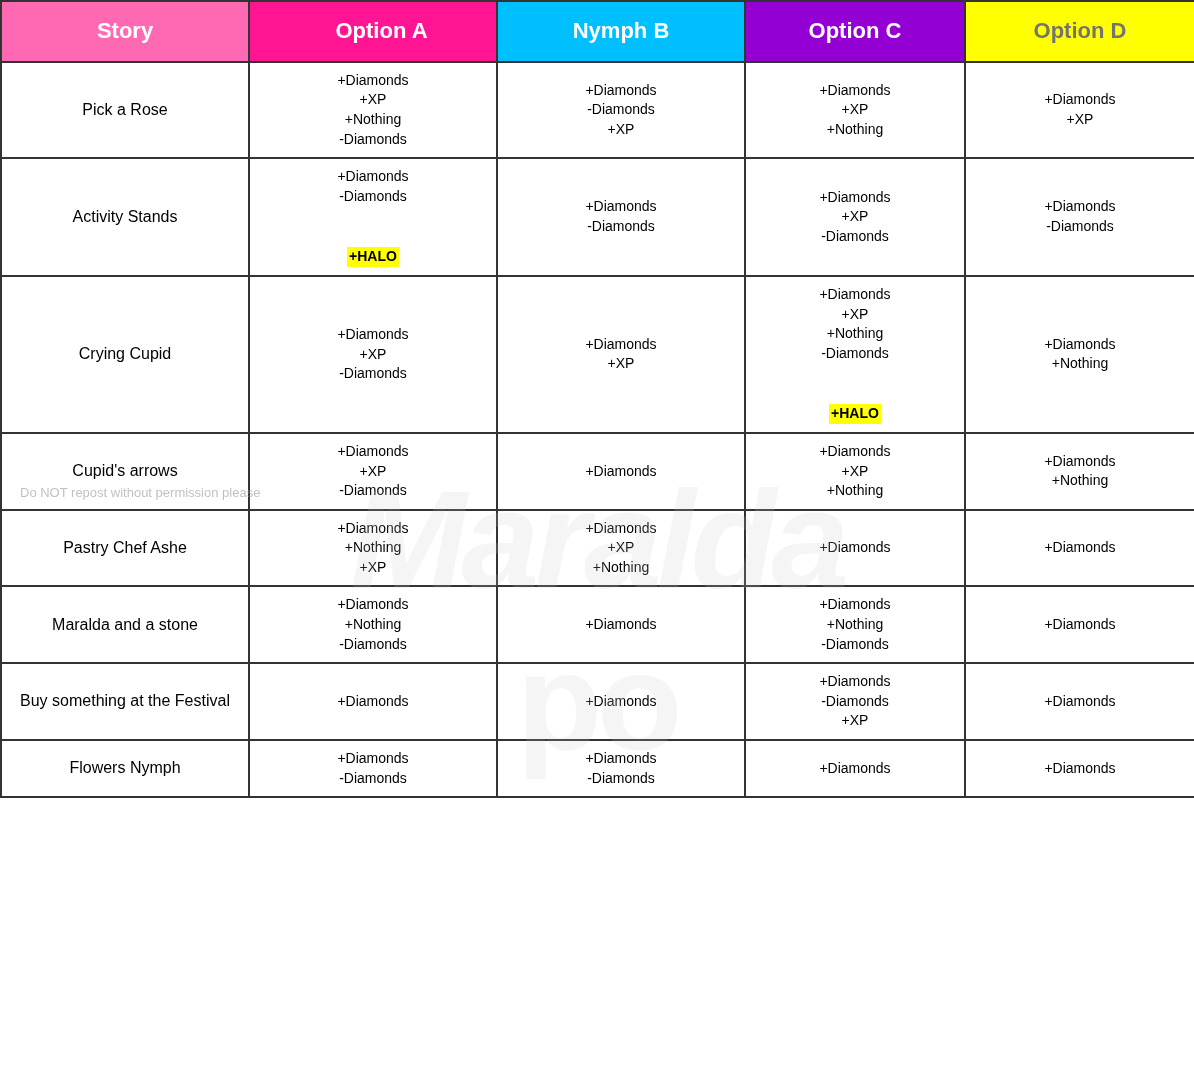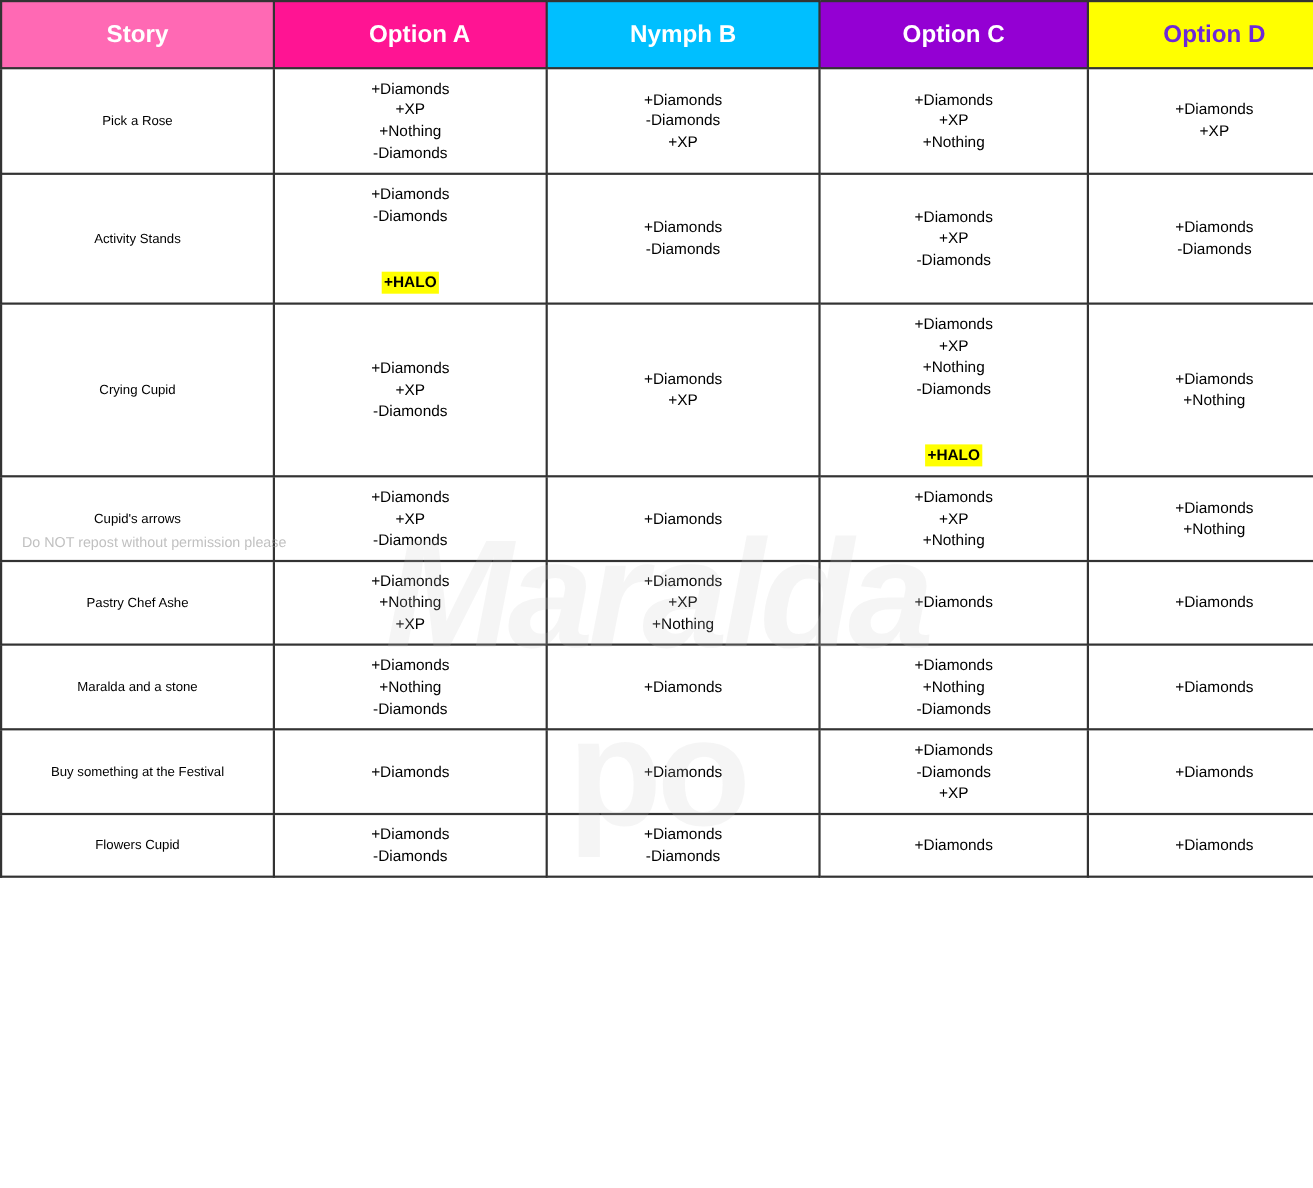--- a/index.html
+++ b/index.html
@@ -92,33 +92,33 @@
 
     th.col-b {
       background-color: #00bfff;
       color: #fff;
       width: 248px;
     }
 
     th.col-c {
       background-color: #9400d3;
       color: #fff;
-      width: 244px;
+      width: 220px;
       text-align: center;
     }
 
     th.col-d {
       background-color: #ffff00;
-      color: #6d28d9;
+      color: #737373;
       width: 230px;
     }
 
     td.story-cell {
       background-color: #fff;
-      font-size: 12px;
+      font-size: 16px;
     }
 
     td.option-cell {
       background-color: #fff;
       font-size: 14px;
     }
 
     .highlight-yellow {
       background-color: #ffff00;
       font-weight: bold;
@@ -227,21 +227,21 @@
       <tr>
         <td class="story-cell">Buy something at the Festival</td>
         <td class="option-cell" style="white-space: pre-line;">+Diamonds</td>
         <td class="option-cell" style="white-space: pre-line;">+Diamonds</td>
         <td class="option-cell" style="white-space: pre-line;">+Diamonds
 -Diamonds
 +XP</td>
         <td class="option-cell" style="white-space: pre-line;">+Diamonds</td>
       </tr>
       <tr>
-        <td class="story-cell">Flowers Cupid</td>
+        <td class="story-cell">Flowers Nymph</td>
         <td class="option-cell" style="white-space: pre-line;">+Diamonds
 -Diamonds</td>
         <td class="option-cell" style="white-space: pre-line;">+Diamonds
 -Diamonds</td>
         <td class="option-cell" style="white-space: pre-line;">+Diamonds</td>
         <td class="option-cell" style="white-space: pre-line;">+Diamonds</td>
       </tr>
     </tbody>
 </table>
 

